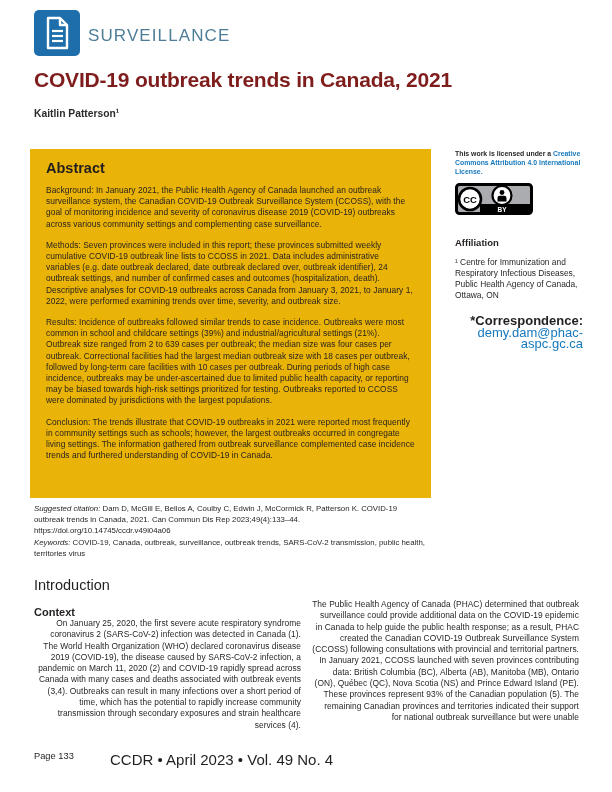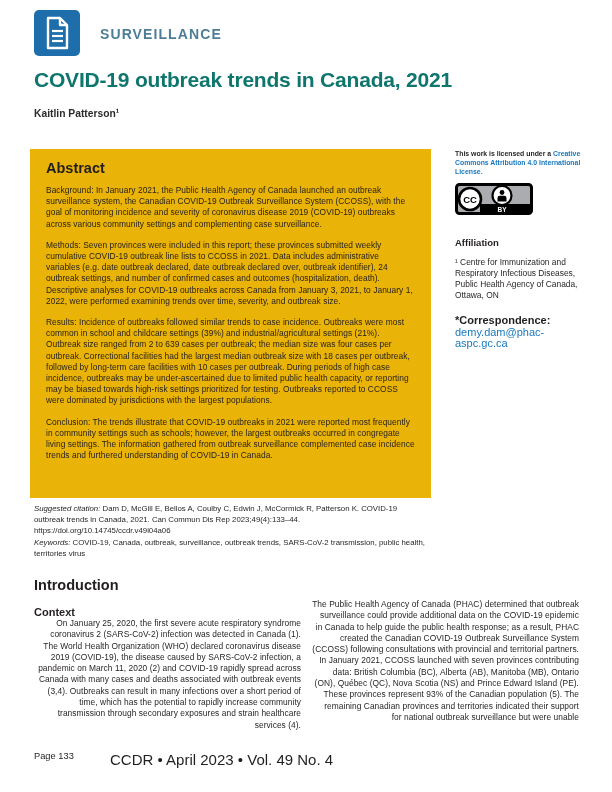--- a/index.html
+++ b/index.html
@@ -10,55 +10,55 @@
     height: 792px;
     margin: 0 auto;
     background: #ffffff;
     font-family: "Liberation Sans", sans-serif;
     color: #231F20;
     overflow: hidden;
   }
   
   .doc-icon { position: absolute; left: 34px; top: 10px; width: 46px; height: 46px; }
   .category-label {
-    position: absolute; left: 100px; top: 26px;
-    font-size: 14px; letter-spacing: 1.1px; font-weight: 700;
+    position: absolute; left: 88px; top: 26px;
+    font-size: 17px; letter-spacing: 1.1px; font-weight: 400;
     color: #4E7E97;
   }
   .article-title {
     position: absolute; left: 34px; top: 68px; width: 560px;
-    font-size: 21px; font-weight: 600; letter-spacing: -0.2px; color: #0f766e;
+    font-size: 21px; font-weight: 600; letter-spacing: -0.2px; color: #7f1d1d;
   }
   .authors {
     position: absolute; left: 34px; top: 107px; width: 556px;
     font-size: 10.3px; font-weight: 600; line-height: 14px; color: #2b2b2b;
   }
   
   .abstract-box {
     position: absolute; left: 30px; top: 149px; width: 401px; height: 349px;
     background: #eab308;
     padding: 11px 16px 10px 16px;
   }
   .abstract-heading { font-size: 14.5px; font-weight: 700; margin-bottom: 9px; }
   .abstract-box p { font-size: 8.4px; line-height: 11.2px; margin-bottom: 10px; letter-spacing: 0.05px; }
   
   .sidebar { position: absolute; left: 455px; top: 150px; width: 128px; }
   .license-text { font-size: 6.9px; font-weight: 700; line-height: 8.8px; color: #231F20; }
   .license-link { color: #1779BD; cursor: pointer; }
   .cc-badge { margin-top: 7px; display: block; cursor: pointer; }
   .affiliation-heading { margin-top: 22px; font-size: 9.5px; font-weight: 700; }
   .affiliation-text { margin-top: 9px; font-size: 8.4px; line-height: 11px; }
-  .correspondence { margin-top: 14px; font-size: 11px; line-height: 11.5px; }
+  .correspondence { margin-top: 14px; font-size: 13px; line-height: 11.5px; text-align: right; }
   .correspondence-label { font-weight: 700; display: block; }
   .correspondence-email { color: #1779BD; cursor: pointer; display: block; }
   
   .citation-block { position: absolute; left: 34px; top: 503px; width: 548px; font-size: 7.8px; line-height: 11.2px; }
   .cite-label { font-weight: 400; font-style: italic; }
   
-  .intro-heading { position: absolute; left: 34px; top: 577px; font-size: 14.5px; font-weight: 700; }
+  .intro-heading { position: absolute; left: 34px; top: 577px; font-size: 14.5px; font-weight: 400; }
   .col-left  { position: absolute; left: 34px;  top: 606px; width: 267px; }
   .col-right { position: absolute; left: 312px; top: 599px; width: 267px; }
   .subheading { font-size: 11px; font-weight: 700; margin-bottom: 0; }
   .body-text { font-size: 8.4px; line-height: 11.3px; letter-spacing: 0.05px; text-align: right; }
   
   .footer-page    { position: absolute; left: 34px;  top: 751px; font-size: 9.3px; text-align: right; }
   .footer-journal { position: absolute; left: 110px; top: 751px; font-size: 15px; }
 </style>
 </head>
 <body>

